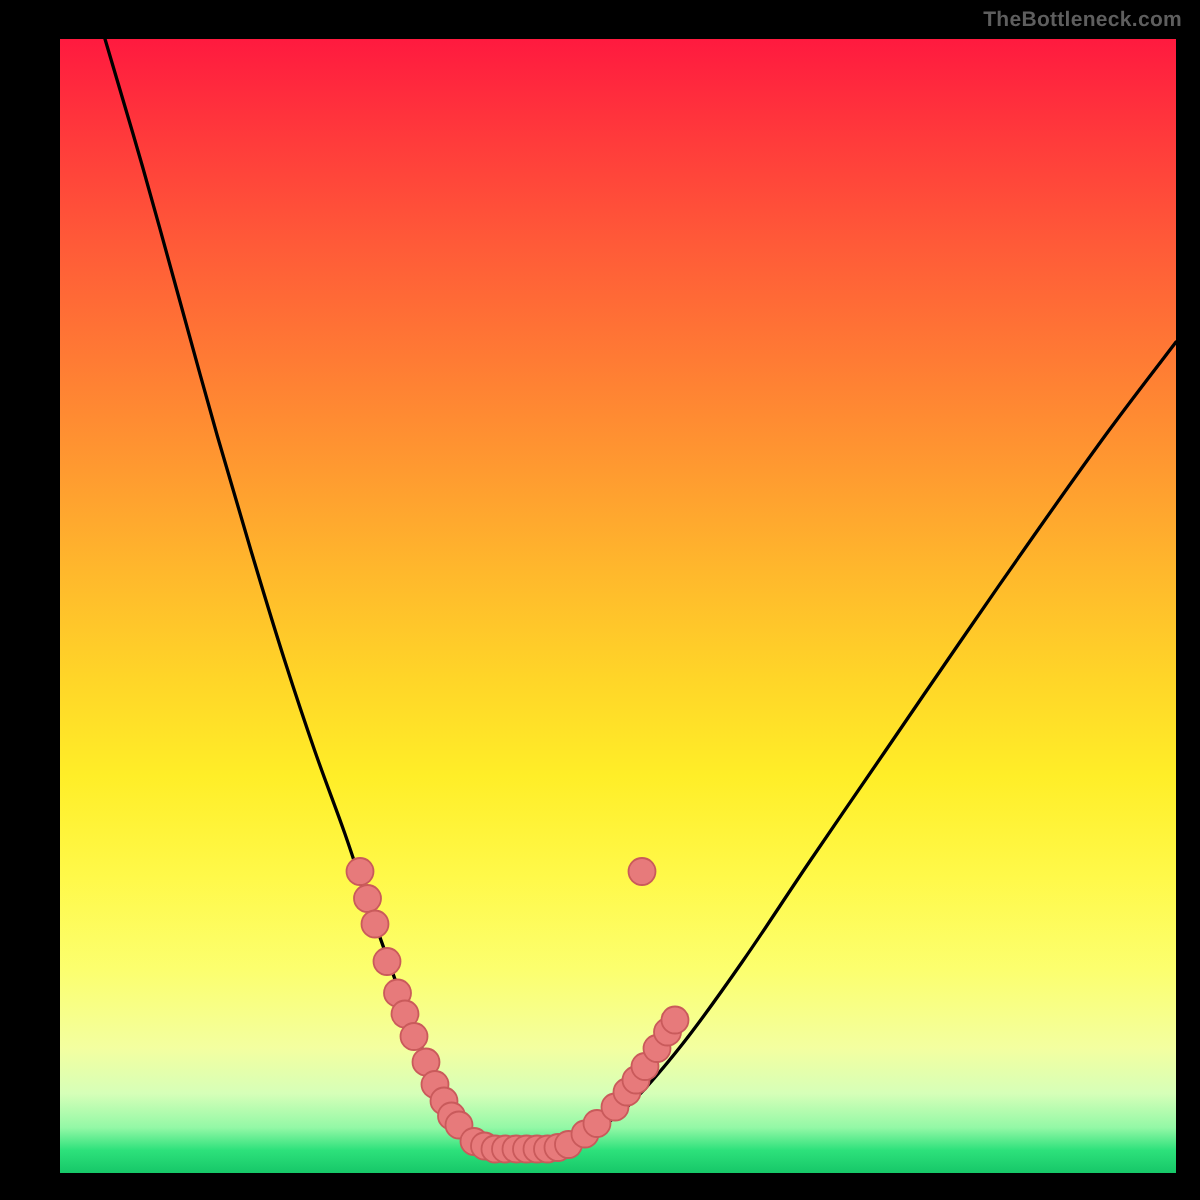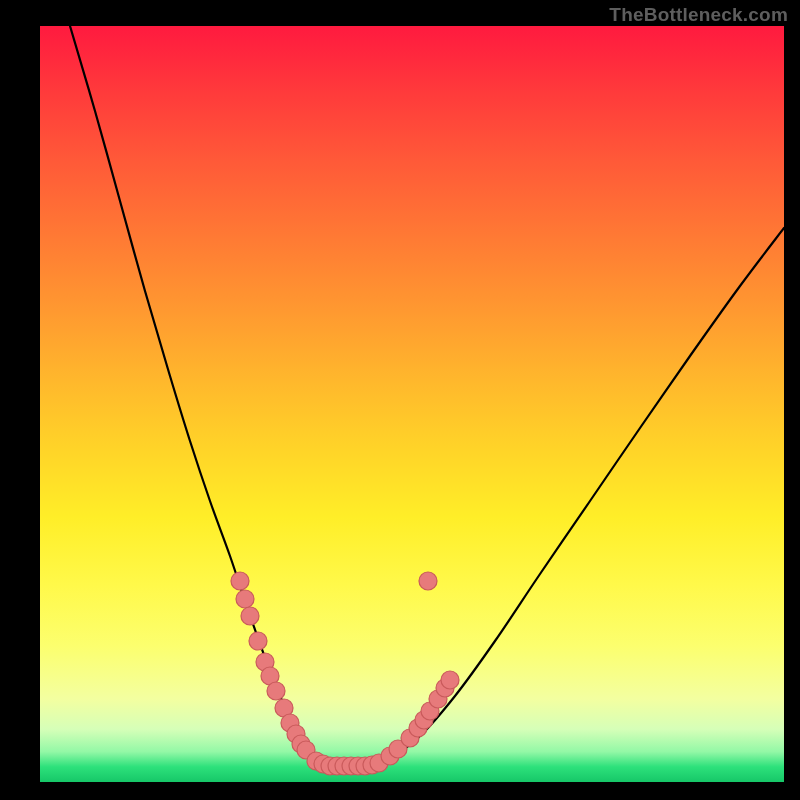--- a/index.html
+++ b/index.html
@@ -39,21 +39,21 @@
       #93f8a6 96%,
       #2de17b 98%,
       #16c768 100%
     );
   }
   .watermark {
     position: absolute;
     top: 4px;
     right: 12px;
     color: #5e5e5e;
-    font-size: 19px;
+    font-size: 14px;
     font-weight: 600;
     letter-spacing: 0.2px;
     user-select: none;
   }
   svg.curve {
     position: absolute;
     left: 0;
     top: 0;
     width: 744px;
     height: 756px;

